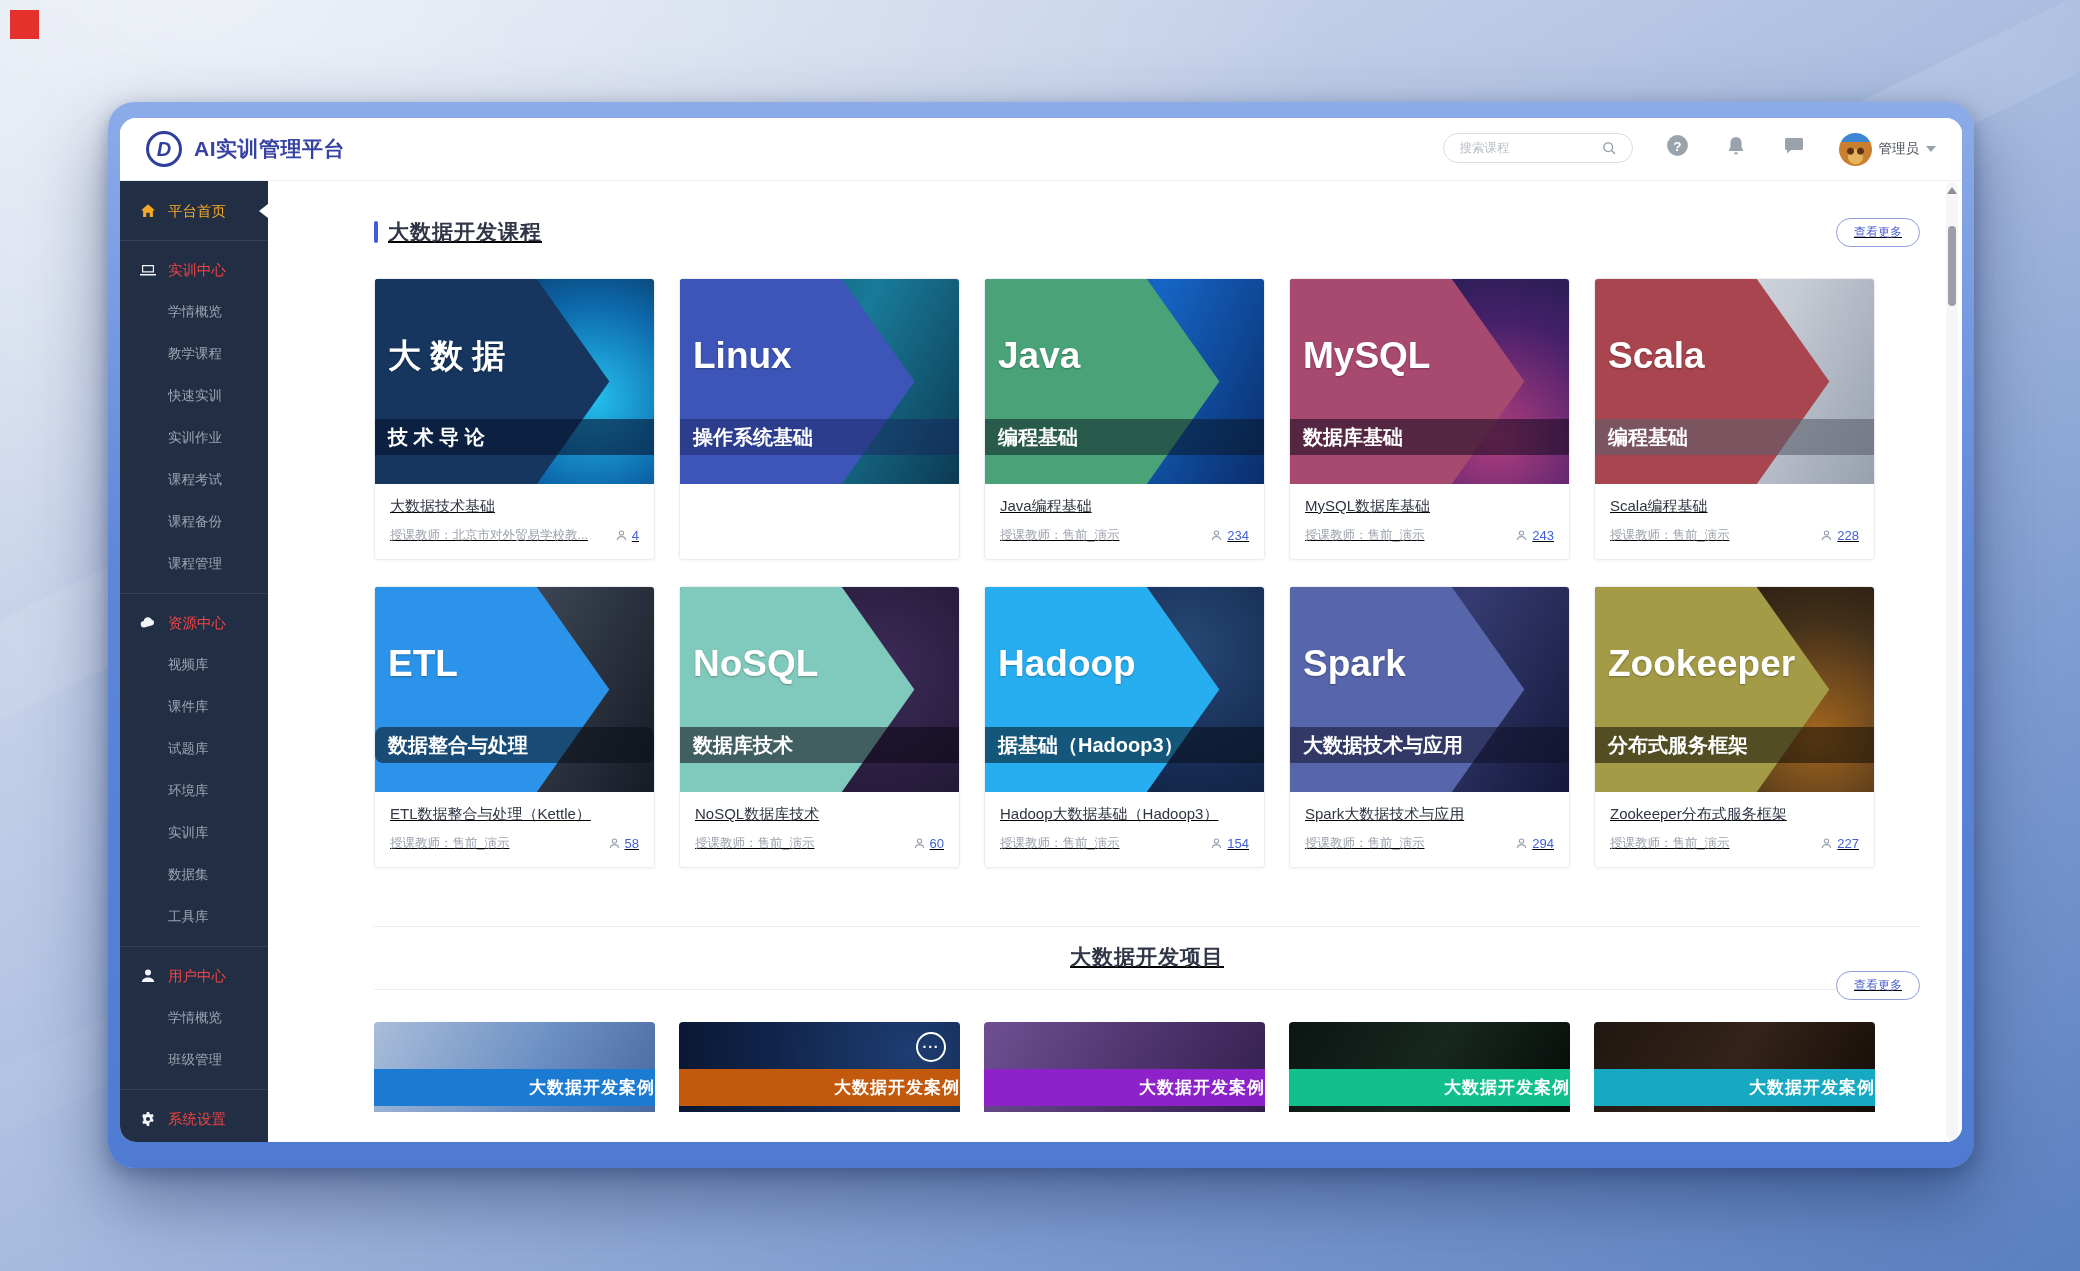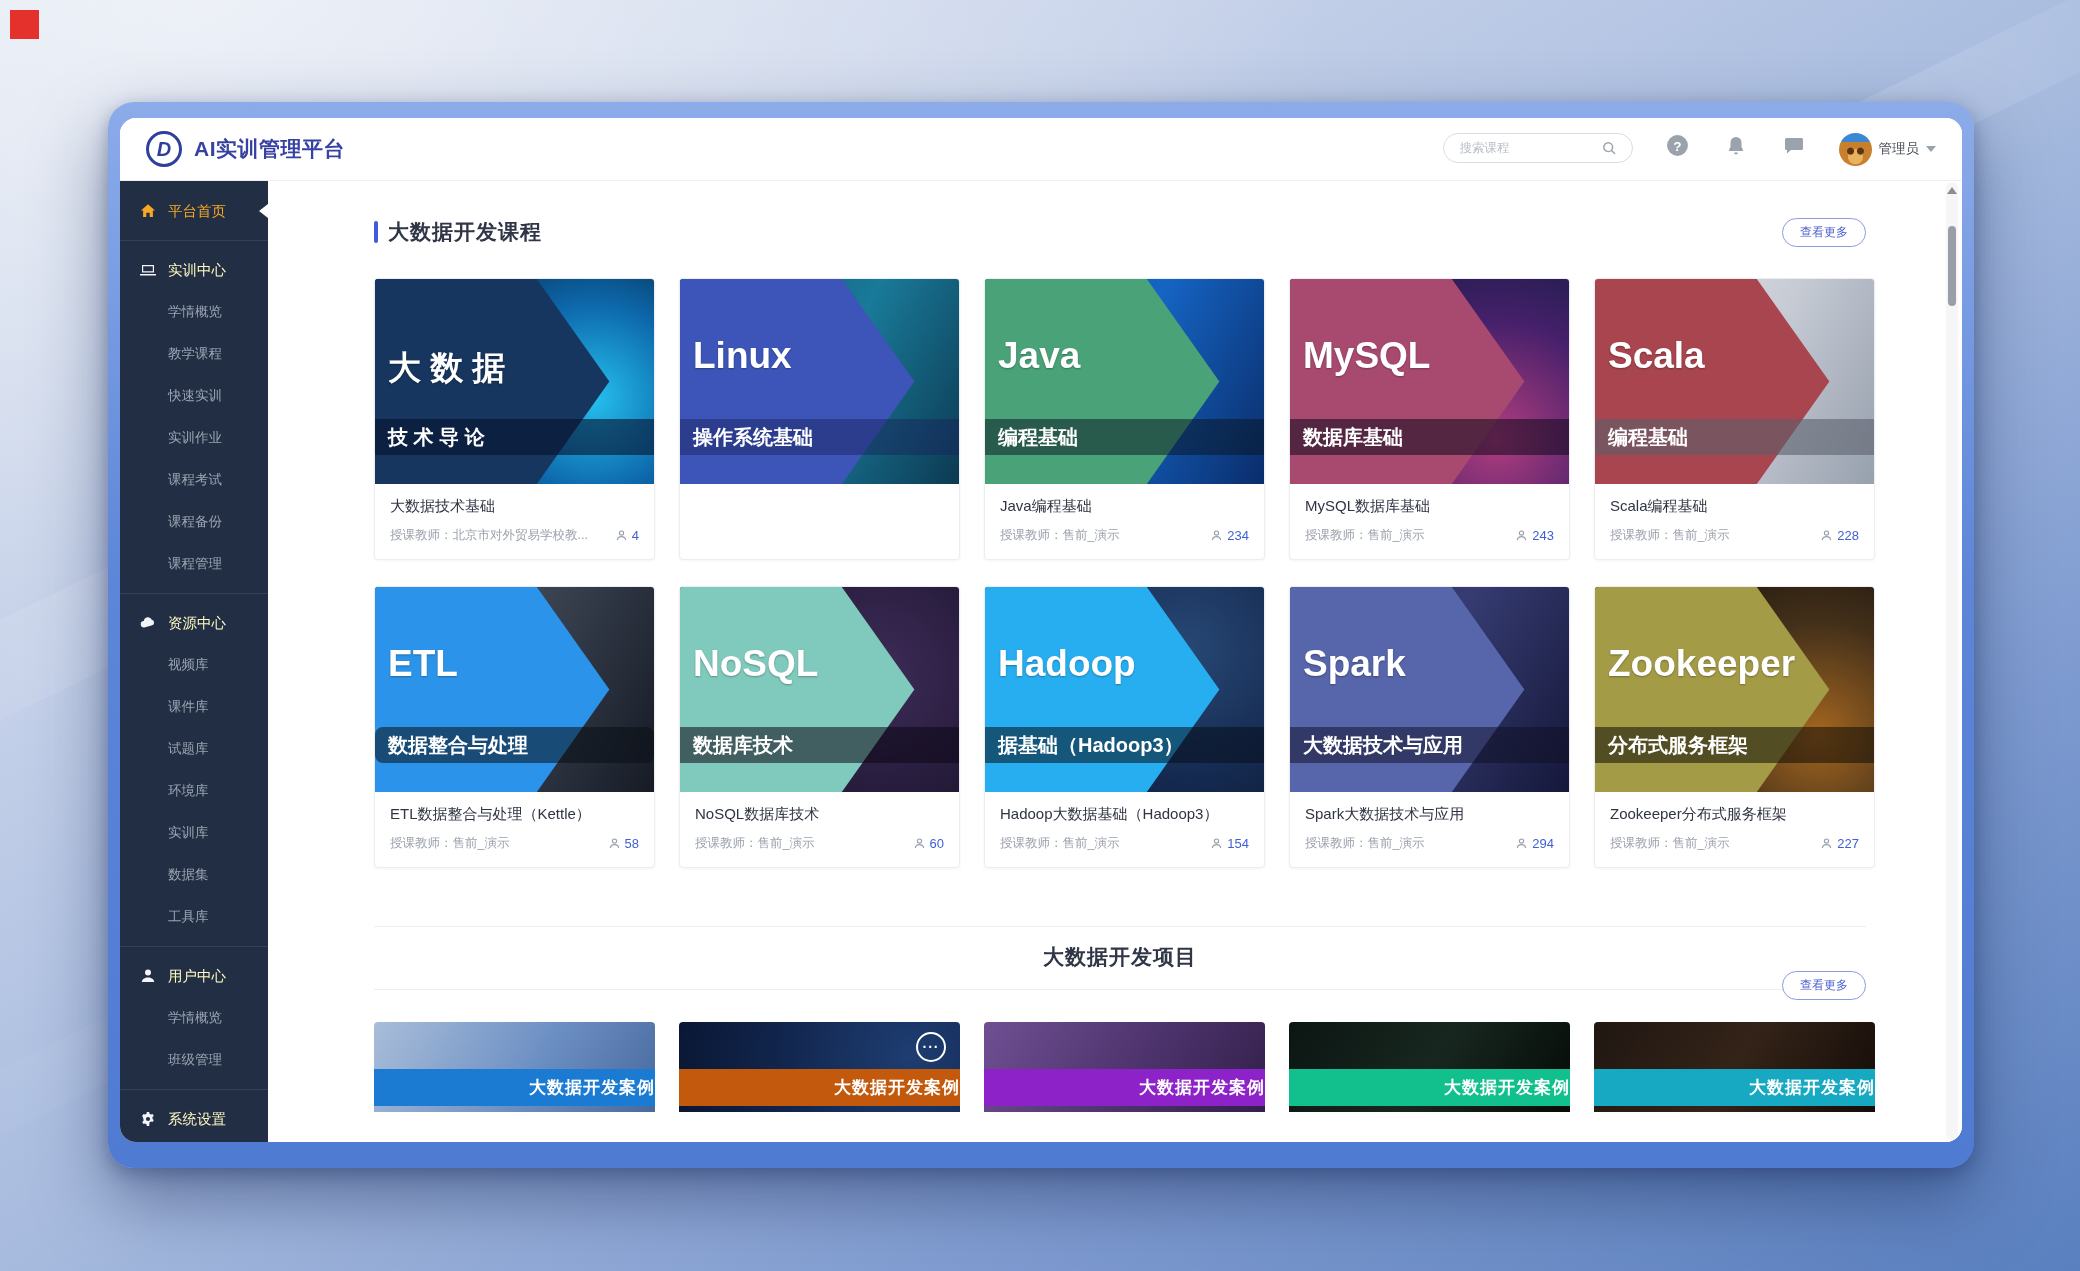--- a/index.html
+++ b/index.html
@@ -41,49 +41,49 @@
       radial-gradient(circle at 65% 55%, #5a3413 0 3px, transparent 4px),
       radial-gradient(circle at 50% 72%, #e8b35f 0 7px, transparent 8px),
       linear-gradient(180deg,#3b87d4 0 28%, #c87f2e 28%);}
   .user{display:flex;align-items:center;gap:7px;cursor:pointer;}
   .user-name{font-size:13.5px;color:#4a4f58;}
   .caret{width:0;height:0;border-left:5px solid transparent;border-right:5px solid transparent;border-top:6px solid #9aa2ac;}
 
   
   .app-body{flex:1;display:flex;min-height:0;}
   .sidebar{flex:0 0 148px;background:#222e43;padding-top:10px;overflow:hidden;}
-  .side-item{position:relative;height:42px;display:flex;align-items:center;padding-left:20px;color:#fef9c3;font-size:14.5px;cursor:pointer;}
+  .side-item{position:relative;height:42px;display:flex;align-items:center;padding-left:20px;color:#ef4444;font-size:14.5px;cursor:pointer;}
   .side-item .sicon{width:17px;height:17px;margin-right:11px;display:flex;align-items:center;color:#f2f4f8;}
   .side-item.active{color:#f7a825;}
   .side-item.active .sicon{color:#f7a825;}
   .notch{position:absolute;right:0;top:50%;transform:translateY(-50%);width:0;height:0;
          border-top:7px solid transparent;border-bottom:7px solid transparent;border-right:9px solid #ffffff;}
   .side-sub{height:42px;display:flex;align-items:center;padding-left:48px;color:#9ba4b3;font-size:13.5px;cursor:pointer;}
   .side-divider{height:1px;background:#35415a;margin:8px 0;}
 
   .content{flex:1;position:relative;background:#fff;overflow:hidden;}
-  .content-inner{padding:32px 96px 0 106px;}
+  .content-inner{padding:32px 42px 0 106px;text-decoration:underline;}
 
   .section-head{display:flex;align-items:center;height:40px;}
   .title-bar{width:4px;height:22px;background:#3f5bd8;border-radius:2px;margin-right:10px;}
   .section-title{font-size:21px;color:#303646;font-weight:bold;letter-spacing:1px;}
   .more-btn{margin-left:auto;font-size:12px;color:#4a5ecf;border:1px solid #8f9ade;border-radius:15px;
             padding:5px 17px;background:#fff;cursor:pointer;font-family:inherit;}
 
   .card-row{display:flex;gap:24px;margin-top:26px;}
   .card{width:281px;background:#fff;border:1px solid #ecedf1;border-radius:4px;overflow:hidden;
         box-shadow:0 1px 3px rgba(20,30,60,.05);cursor:pointer;flex:0 0 auto;box-sizing:border-box;}
   .card-img{height:205px;position:relative;overflow:hidden;}
   .arrow{position:absolute;top:0;bottom:0;left:0;width:100%;clip-path:polygon(0 0,58% 0,84% 50%,58% 100%,0 100%);
          filter:drop-shadow(3px 0 0 rgba(0,0,0,.25));}
   .banner-band{position:absolute;left:0;right:0;top:140px;height:36px;line-height:36px;padding-left:13px;
                color:#fff;font-weight:bold;font-size:20px;white-space:nowrap;}
   .banner-title{position:absolute;left:13px;top:58px;color:#fff;font-weight:bold;font-size:37px;line-height:1;
                 white-space:nowrap;text-shadow:0 1px 2px rgba(0,0,0,.3);}
-  .banner-title.cn{font-size:33px;top:72px;}
+  .banner-title.cn{font-size:33px;top:60px;}
   .card-info{padding:13px 15px 15px;}
   .card-title{font-size:15px;color:#2f3542;margin-bottom:11px;white-space:nowrap;overflow:hidden;}
   .card-meta{display:flex;align-items:center;font-size:12.5px;color:#9ba1ac;}
   .teacher{flex:1;white-space:nowrap;overflow:hidden;text-overflow:ellipsis;margin-right:6px;}
   .person{display:flex;align-items:center;}
   .count{color:#3f5fd6;margin-left:4px;font-size:13px;}
 
   .hr{height:1px;background:#edeef1;}
   .hr1{margin-top:58px;}
   .hr2{margin-top:6px;}

